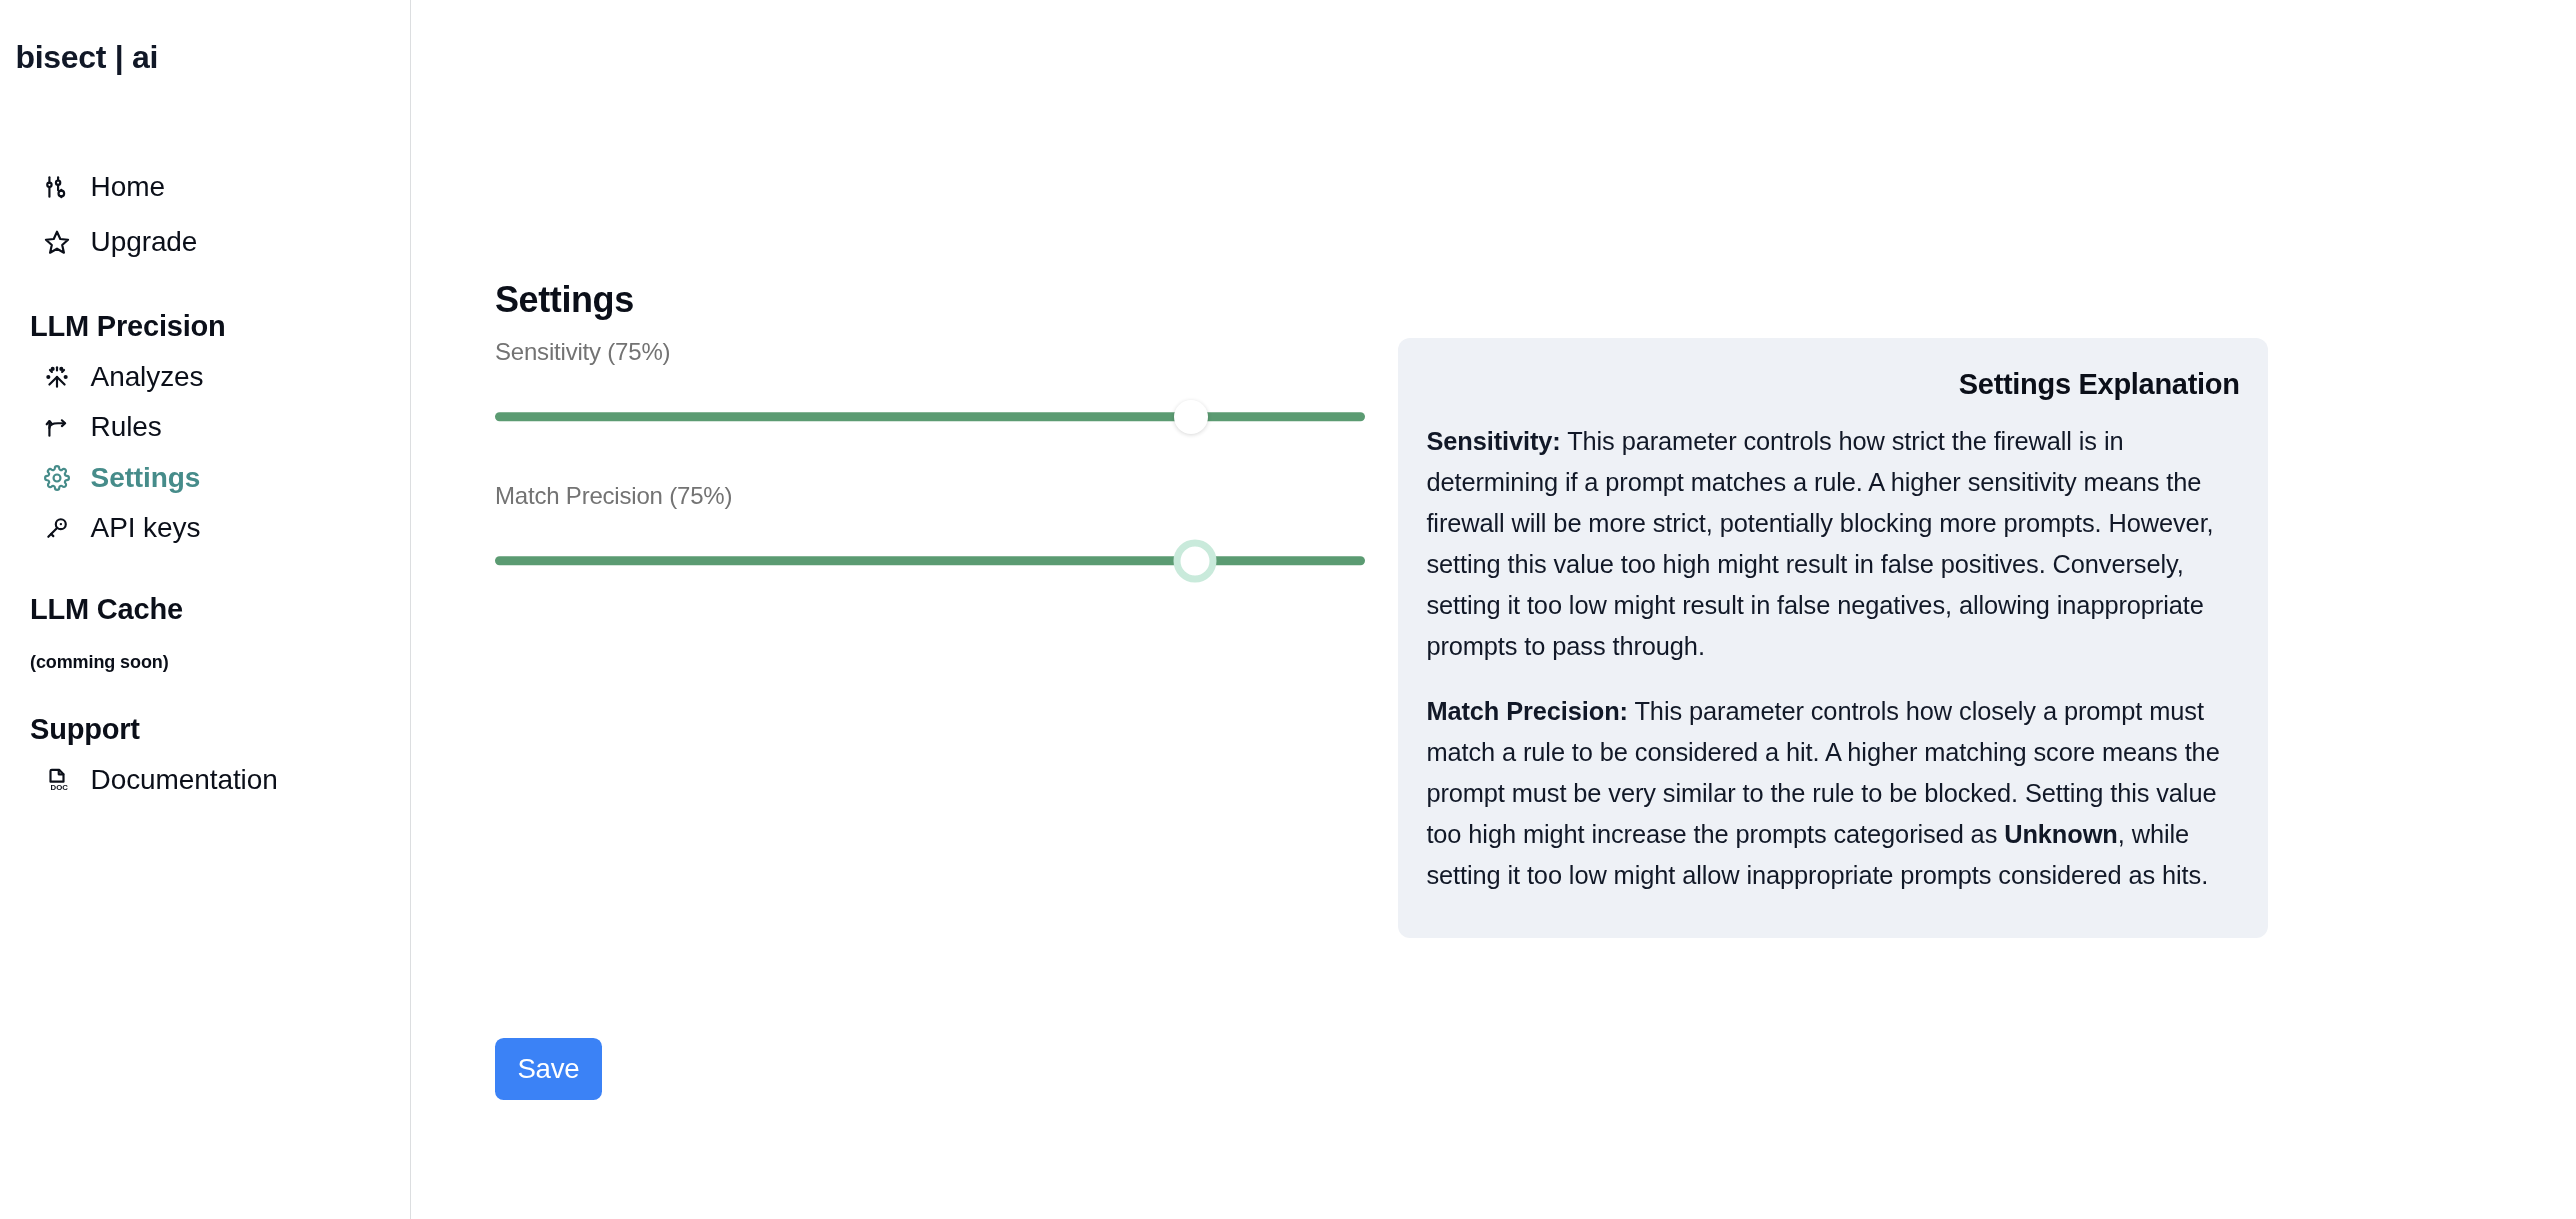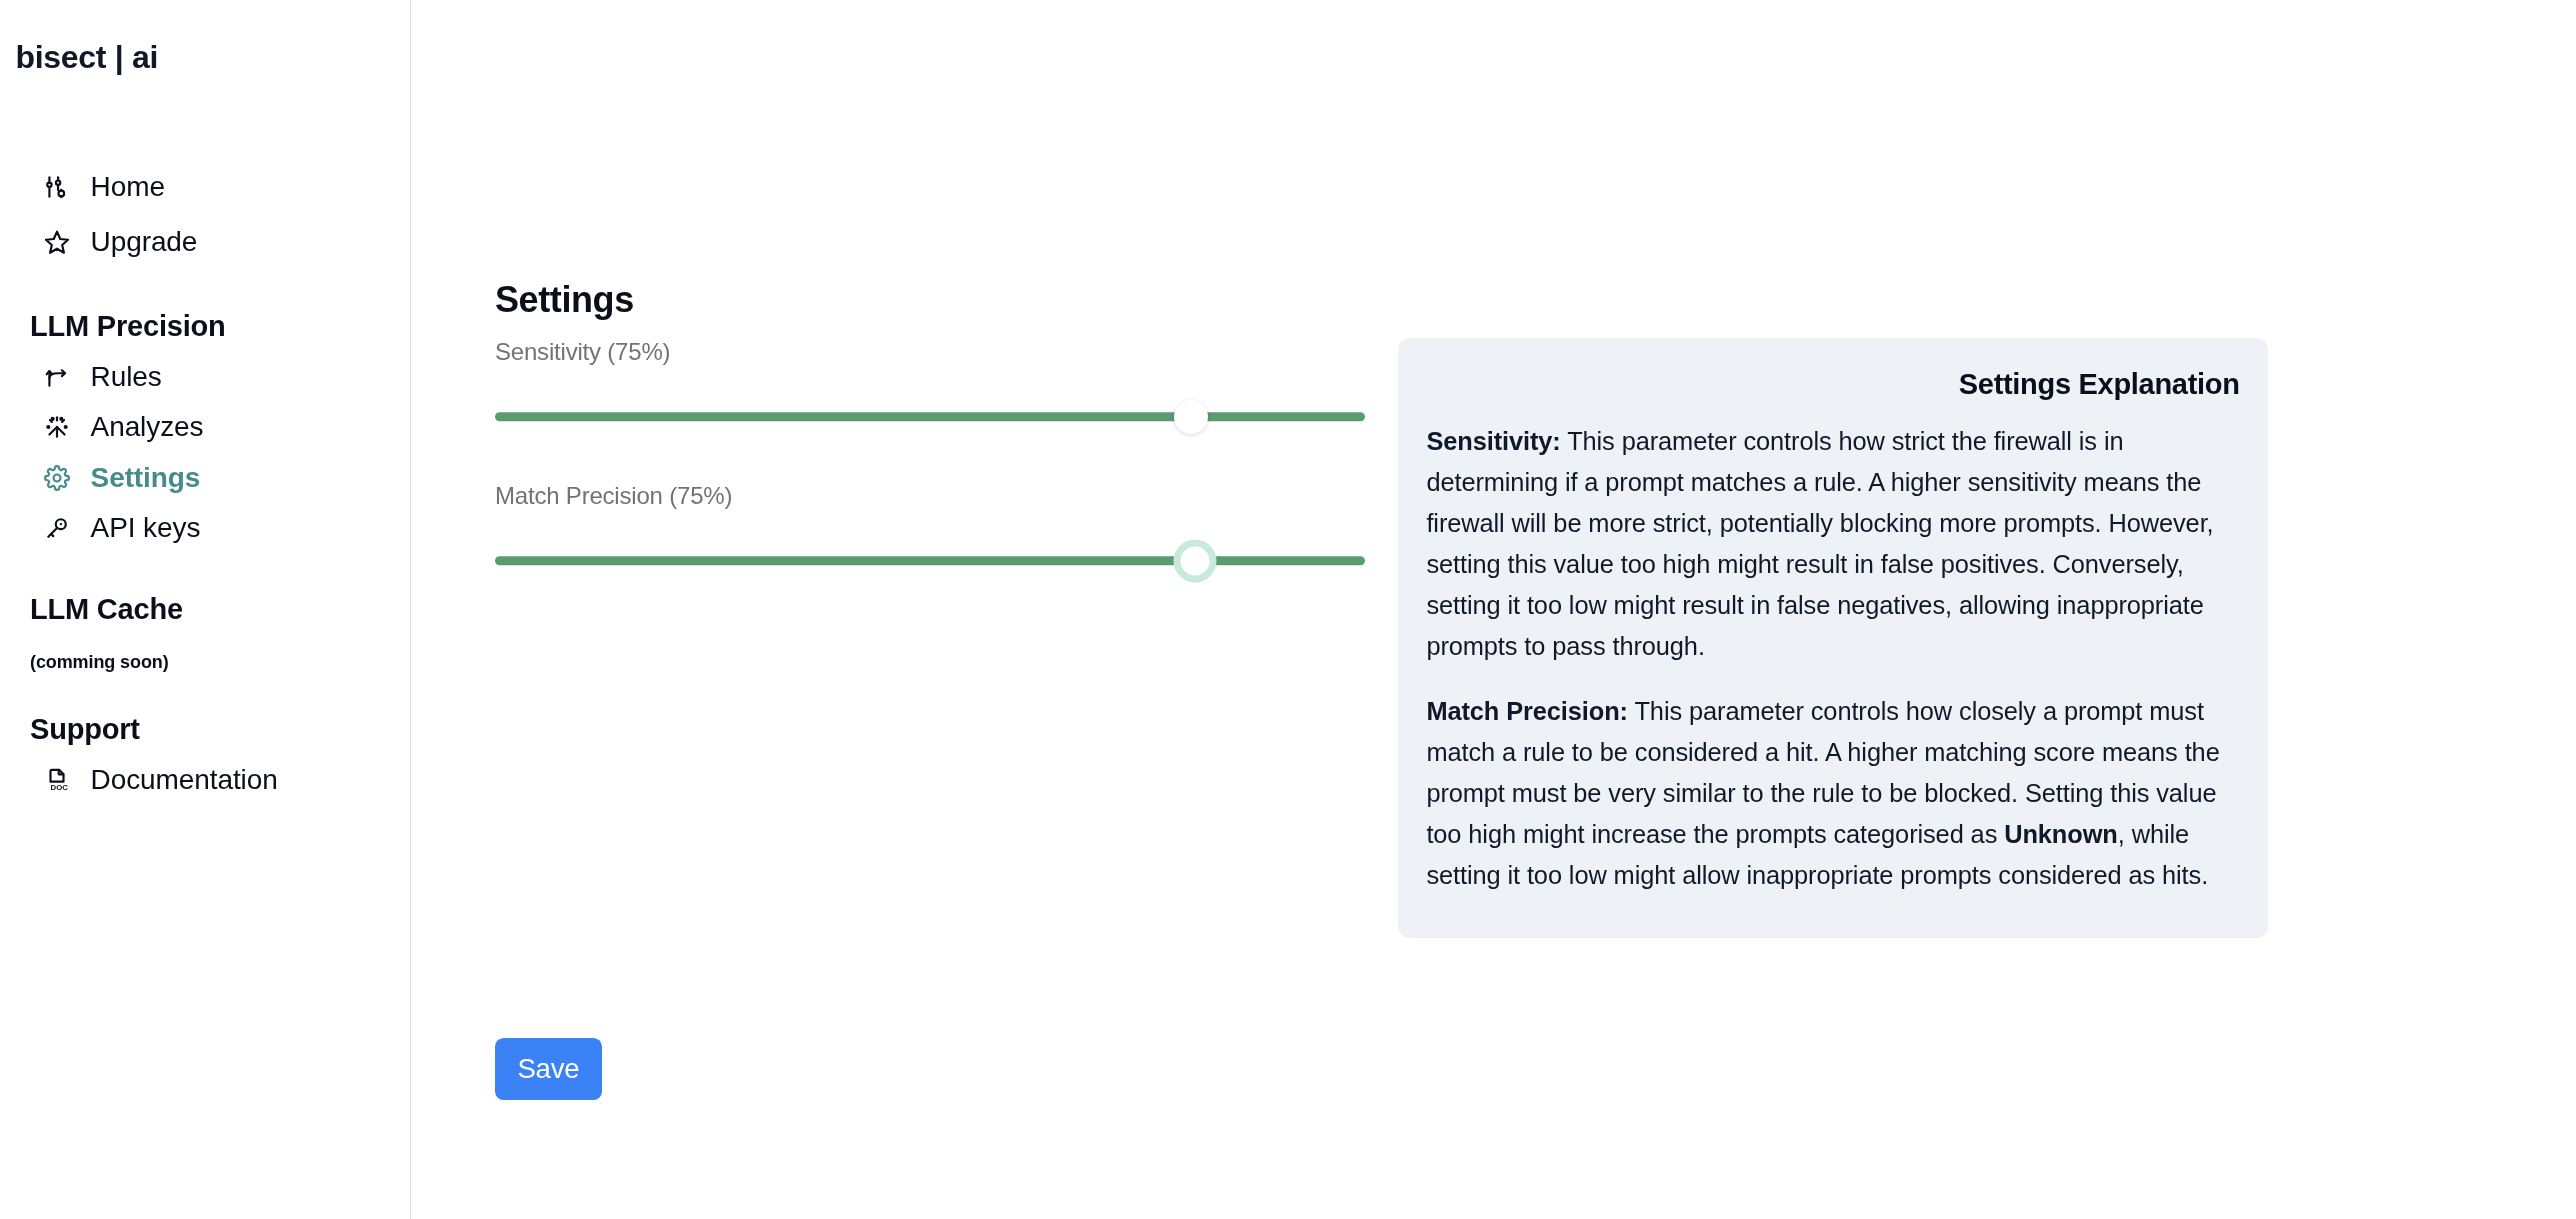--- a/index.html
+++ b/index.html
@@ -230,45 +230,45 @@
         </span>
         <span class="nav-label">Upgrade</span>
       </li>
     </ul>
 
     <div class="nav-section-title">LLM Precision</div>
     <ul class="nav-list group-gap-1">
       <li class="nav-item">
         <span class="nav-icon">
           <svg width="26" height="26" viewBox="0 0 24 24" fill="none" stroke="#0b0f19" stroke-width="2" stroke-linecap="round" stroke-linejoin="round">
-            <path d="M5 20 V7"></path>
-            <polyline points="2.5 9.5 5 6.5 7.5 9.5"></polyline>
-            <path d="M5 13 C5 9 9 8.5 13 8.5 H19"></path>
-            <polyline points="16.5 5.8 19.5 8.5 16.5 11.2"></polyline>
-          </svg>
-        </span>
-        <span class="nav-label">Rules</span>
-      </li>
-      <li class="nav-item">
-        <span class="nav-icon">
-          <svg width="26" height="26" viewBox="0 0 24 24" fill="none" stroke="#0b0f19" stroke-width="2" stroke-linecap="round" stroke-linejoin="round">
             <line x1="12" y1="12" x2="12" y2="21"></line>
             <line x1="12" y1="12" x2="5" y2="19"></line>
             <line x1="12" y1="12" x2="19" y2="19"></line>
             <line x1="12" y1="3" x2="12" y2="6"></line>
             <line x1="5.5" y1="5.5" x2="7.3" y2="7.3"></line>
             <line x1="18.5" y1="5.5" x2="16.7" y2="7.3"></line>
             <circle cx="4" cy="12" r="0.9" fill="#0b0f19"></circle>
             <circle cx="20" cy="12" r="0.9" fill="#0b0f19"></circle>
             <circle cx="8" cy="4.5" r="0.9" fill="#0b0f19"></circle>
             <circle cx="16" cy="4.5" r="0.9" fill="#0b0f19"></circle>
           </svg>
         </span>
         <span class="nav-label">Analyzes</span>
       </li>
+      <li class="nav-item">
+        <span class="nav-icon">
+          <svg width="26" height="26" viewBox="0 0 24 24" fill="none" stroke="#0b0f19" stroke-width="2" stroke-linecap="round" stroke-linejoin="round">
+            <path d="M5 20 V7"></path>
+            <polyline points="2.5 9.5 5 6.5 7.5 9.5"></polyline>
+            <path d="M5 13 C5 9 9 8.5 13 8.5 H19"></path>
+            <polyline points="16.5 5.8 19.5 8.5 16.5 11.2"></polyline>
+          </svg>
+        </span>
+        <span class="nav-label">Rules</span>
+      </li>
       <li class="nav-item active">
         <span class="nav-icon">
           <svg width="26" height="26" viewBox="0 0 24 24" fill="none" stroke="#468c8a" stroke-width="2" stroke-linecap="round" stroke-linejoin="round">
             <circle cx="12" cy="12" r="3.2"></circle>
             <path d="M19.4 15a1.65 1.65 0 0 0 .33 1.82l.06.06a2 2 0 1 1-2.83 2.83l-.06-.06a1.65 1.65 0 0 0-1.82-.33 1.65 1.65 0 0 0-1 1.51V21a2 2 0 1 1-4 0v-.09A1.65 1.65 0 0 0 9 19.4a1.65 1.65 0 0 0-1.82.33l-.06.06a2 2 0 1 1-2.83-2.83l.06-.06a1.65 1.65 0 0 0 .33-1.82 1.65 1.65 0 0 0-1.51-1H3a2 2 0 1 1 0-4h.09A1.65 1.65 0 0 0 4.6 9a1.65 1.65 0 0 0-.33-1.82l-.06-.06a2 2 0 1 1 2.83-2.83l.06.06A1.65 1.65 0 0 0 9 4.6a1.65 1.65 0 0 0 1-1.51V3a2 2 0 1 1 4 0v.09a1.65 1.65 0 0 0 1 1.51 1.65 1.65 0 0 0 1.82-.33l.06-.06a2 2 0 1 1 2.83 2.83l-.06.06a1.65 1.65 0 0 0-.33 1.82V9a1.65 1.65 0 0 0 1.51 1H21a2 2 0 1 1 0 4h-.09a1.65 1.65 0 0 0-1.51 1z"></path>
           </svg>
         </span>
         <span class="nav-label">Settings</span>
       </li>
       <li class="nav-item">

